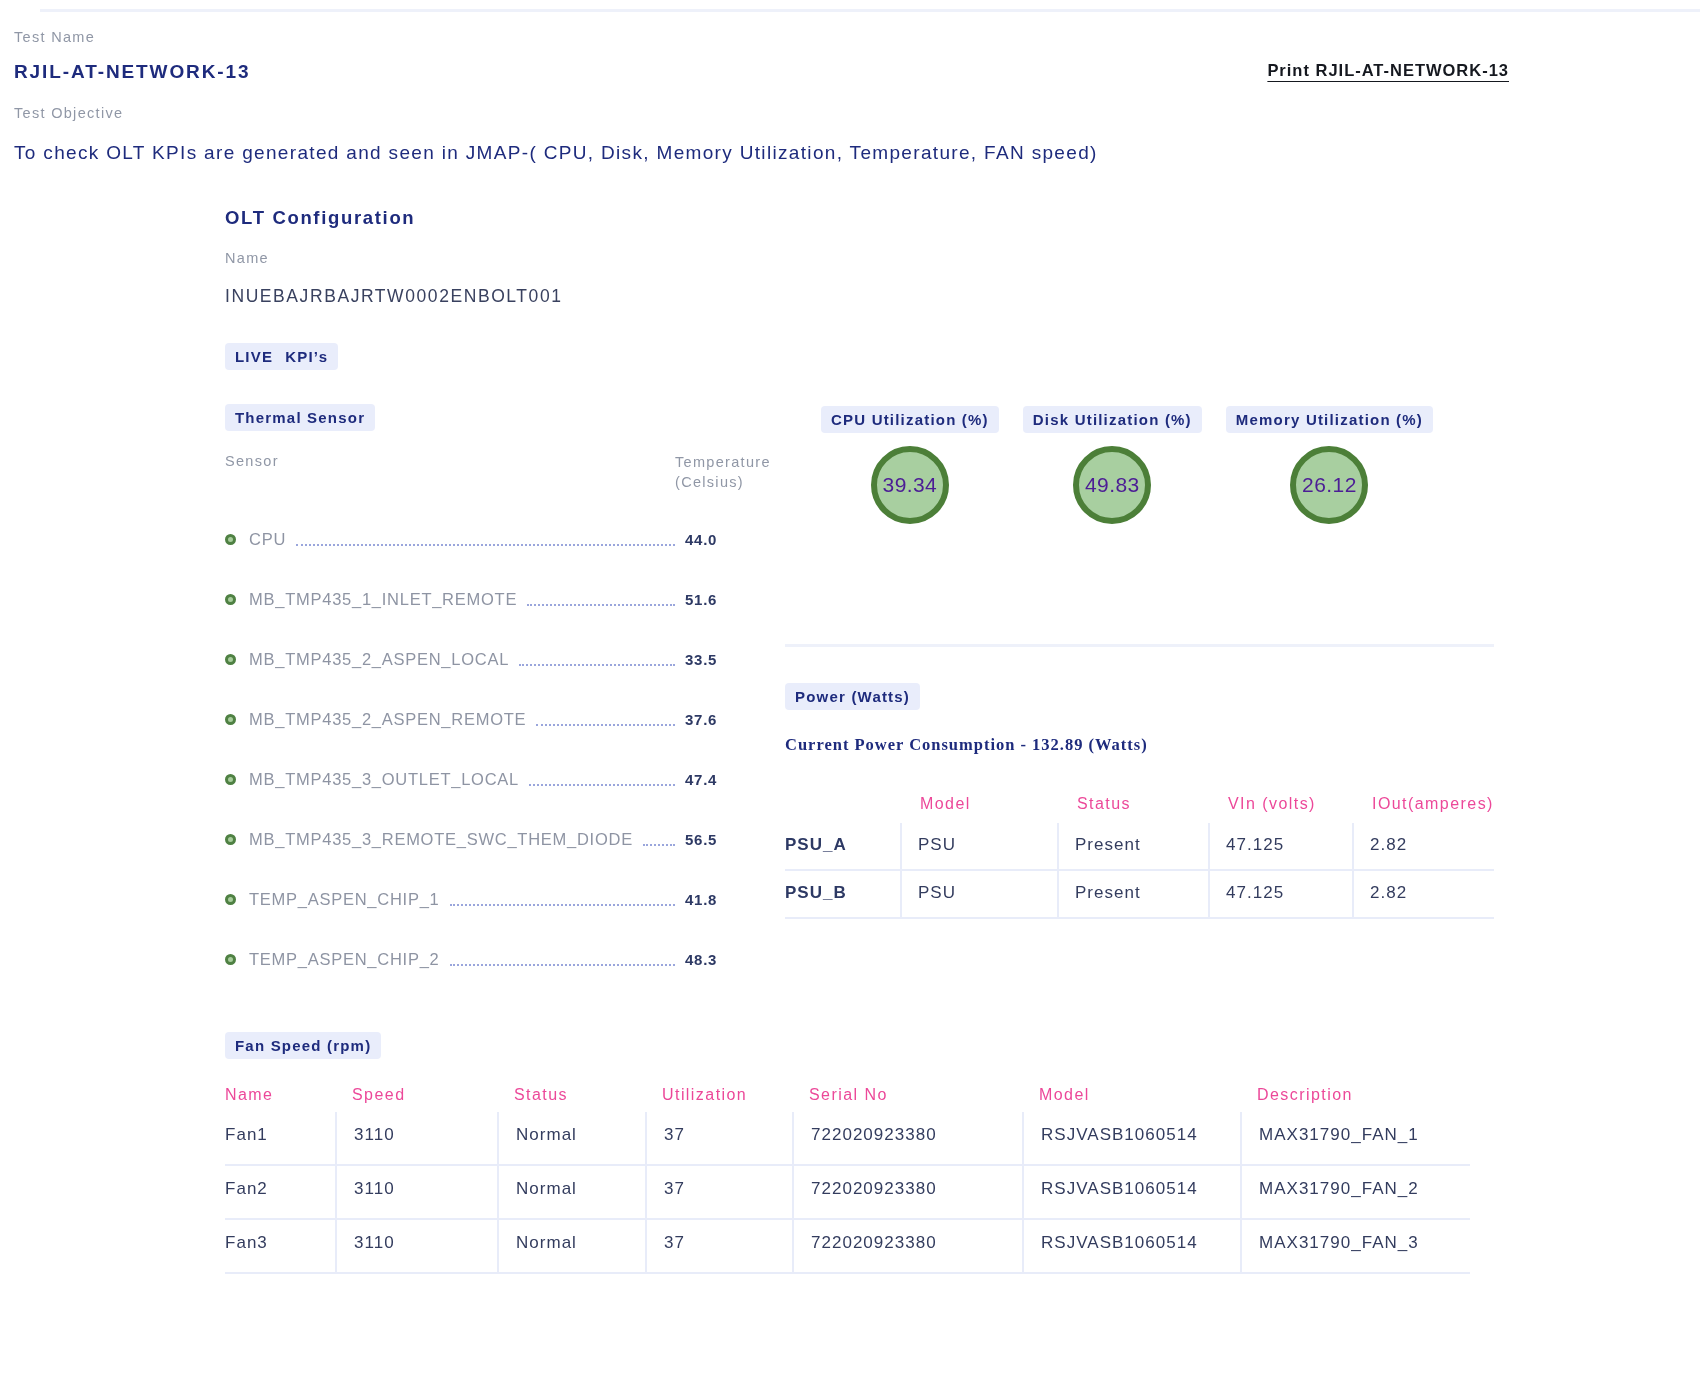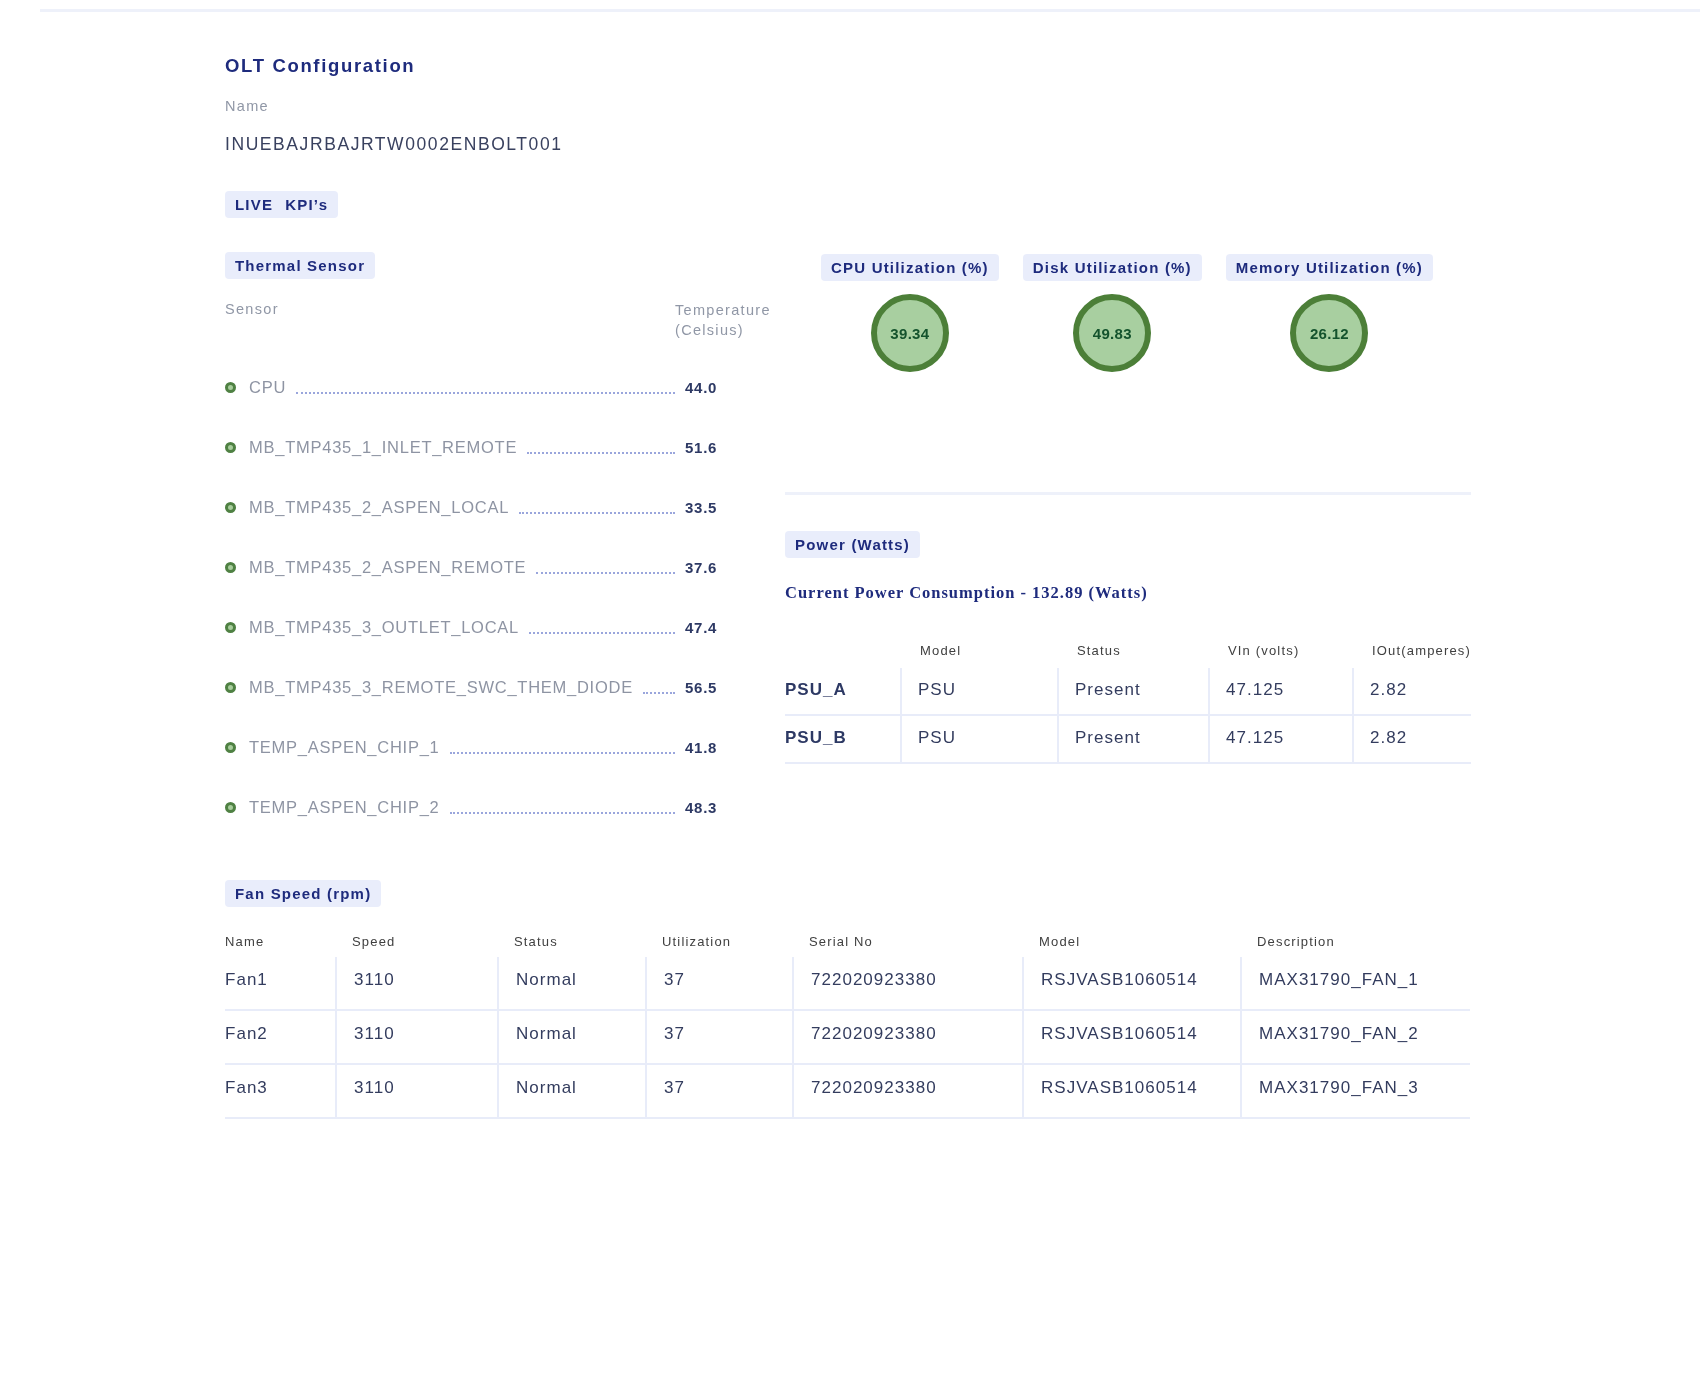--- a/index.html
+++ b/index.html
@@ -74,33 +74,33 @@
   }
 
   
   .gauges { display: flex; justify-content: flex-start; padding: 0 30px 0 36px; gap: 24px; }
   .gauge { display: flex; flex-direction: column; align-items: center; }
   .gauge-circle {
     margin-top: 13px; width: 78px; height: 78px; border-radius: 50%;
     background: #a8cfa0; border: 6px solid #4c7f38;
     display: flex; align-items: center; justify-content: center;
   }
-  .gauge-value { color: #14532d; font-size: 15px; font-weight: 700; letter-spacing: 0.02em; }
+  .gauge-value { color: #4c1d95; font-size: 21px; font-weight: 400; letter-spacing: 0.02em; }
 
   .right-divider { height: 3px; background: #eef1fa; margin-top: 120px; }
 
   .power-badge { margin-top: 36px; }
   .power-consumption {
     color: #1e2b7d; font-size: 16.5px; font-weight: 600; letter-spacing: 0.06em; margin-top: 25px; font-family: Liberation Serif, serif;
   }
 
   
   .psu-table { display: grid; grid-template-columns: 115px 157px 151px 144px 1fr; margin-top: 34px; }
   .th {
-    color: #404040; font-size: 13px; letter-spacing: 0.09em; font-weight: 400;
+    color: #ec4899; font-size: 16px; letter-spacing: 0.09em; font-weight: 400;
     padding: 6px 0 10px 0;
   }
   .psu-table .th:not(:first-child) { padding-left: 20px; }
   .td {
     color: #333c5e; font-size: 17px; font-weight: 500; letter-spacing: 0.06em;
     padding: 12px 0 14px 0; border-bottom: 2px solid #e8ecf9;
   }
   .psu-table .td:not(.first) { border-left: 2px solid #e8ecf9; padding-left: 16px; }
   .psu-table .td.first { color: #2d3964; font-weight: 600; }
 
@@ -112,20 +112,29 @@
   .fan-table .td { padding: 13px 0 19px 0; }
   .fan-table .td:not(.first) { border-left: 2px solid #e8ecf9; padding-left: 17px; }
 </style>
 </head>
 <body>
 
 <div class="page">
 
   <div class="top-divider"></div>
 
+  <div class="header">
+    <span class="label-gray test-name-label">Test Name</span>
+    <div class="title-row">
+      <div class="test-name">RJIL-AT-NETWORK-13</div>
+      <a class="print-link">Print RJIL-AT-NETWORK-13</a>
+    </div>
+    <span class="label-gray objective-label">Test Objective</span>
+    <div class="objective">To check OLT KPIs are generated and seen in JMAP-( CPU, Disk, Memory Utilization, Temperature, FAN speed)</div>
+  </div>
 
   <div class="main">
 
     <div class="section-title">OLT Configuration</div>
     <span class="label-gray cfg-name-label">Name</span>
     <div class="cfg-name-value">INUEBAJRBAJRTW0002ENBOLT001</div>
 
     <span class="badge live-badge">LIVE KPI’s</span>
 
     <div class="columns">

